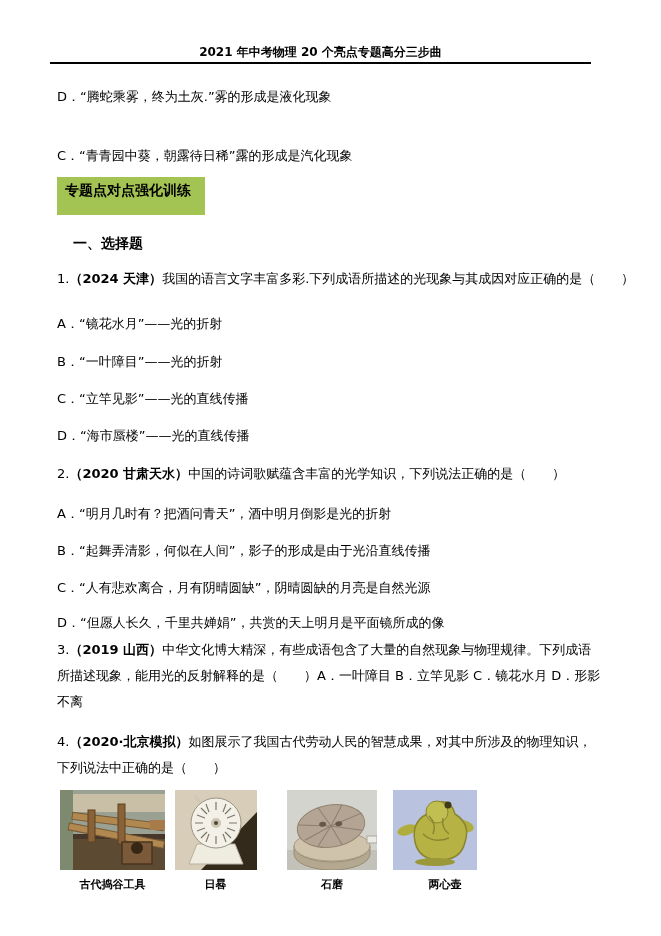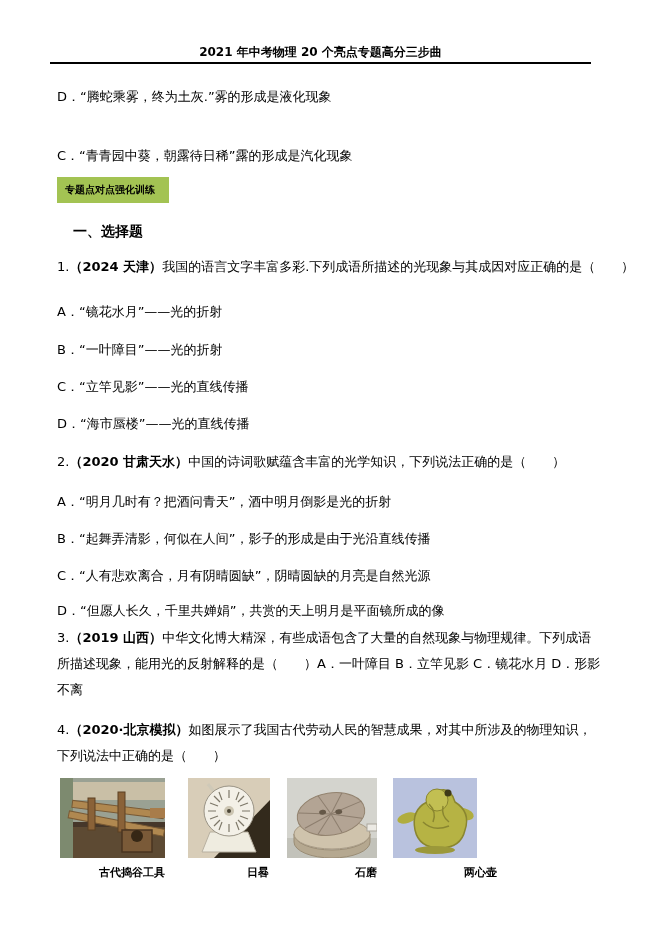--- a/index.html
+++ b/index.html
@@ -10,27 +10,27 @@
   }
   .doc-header {
     margin:44px 70px 0 50px; text-align:center;
     border-bottom:2px solid #000; padding-bottom:2px;
     font-size:12px; font-weight:700; line-height:16px;
   }
   .content { padding:0 58px 0 57px; font-size:13px; }
   .line { line-height:18px; white-space:nowrap; }
   .para { line-height:26px; white-space:normal; }
   .banner {
-    display:inline-block; margin-top:12px; padding:4px 14px 4px 8px;
-    font-size:10px; font-weight:700; line-height:18px; background:#a3c353;
+    display:inline-block; margin-top:12px; padding:4px 14px 16px 8px;
+    font-size:14px; font-weight:700; line-height:18px; background:#a3c353;
   }
   .heading { font-weight:700; font-size:14px; margin-top:19px;margin-left:16px; }
   .src { font-weight:700; }
   .figs { position:relative; height:118px; margin-top:9px; }
-  .figure { position:absolute; top:0; text-align:right; }
+  .figure { position:absolute; top:0; text-align:center; }
   .figure svg { display:block; }
   .figcap { margin-top:8px; font-size:11px; font-weight:700; line-height:14px; }
 </style>
 </head>
 <body>
 
 <div class="page">
 
   <div class="doc-header">
     <span>2021 年中考物理 20 个亮点专题高分三步曲</span>
@@ -80,21 +80,21 @@
           </g>
           <rect x="28" y="20" width="7" height="32" fill="#8a6238" stroke="#5c4122" stroke-width="1"></rect>
           <rect x="58" y="14" width="7" height="40" fill="#8a6238" stroke="#5c4122" stroke-width="1"></rect>
           <rect x="62" y="52" width="30" height="22" fill="#7a5a38" stroke="#4a3520" stroke-width="1.5"></rect>
           <circle cx="77" cy="58" r="6" fill="#362715"></circle>
           <rect x="90" y="30" width="15" height="10" fill="#a87c4a"></rect>
         </svg>
         <div class="figcap">古代捣谷工具</div>
       </div>
 
-      <div class="figure" style="left:131px;width:81px">
+      <div class="figure" style="left:118px;width:81px">
         <svg width="82" height="80" viewBox="0 0 82 80">
           <rect x="0" y="0" width="82" height="80" fill="#d8cdb8"></rect>
           <polygon points="26,80 82,22 82,80" fill="#332a1c"></polygon>
           <polygon points="14,74 68,74 60,54 22,54" fill="#efece0" stroke="#b7b0a0" stroke-width="1"></polygon>
           <line x1="41" y1="33" x2="20" y2="6" stroke="#cfc9b8" stroke-width="3"></line>
           <circle cx="41" cy="33" r="25" fill="#f3f0e7" stroke="#9a9486" stroke-width="1"></circle>
           <g stroke="#7d7768" stroke-width="1.2">
             <line x1="41" y1="12" x2="41" y2="20"></line>
               <line x1="41" y1="46" x2="41" y2="54"></line>
             <line x1="20" y1="33" x2="28" y2="33"></line>

